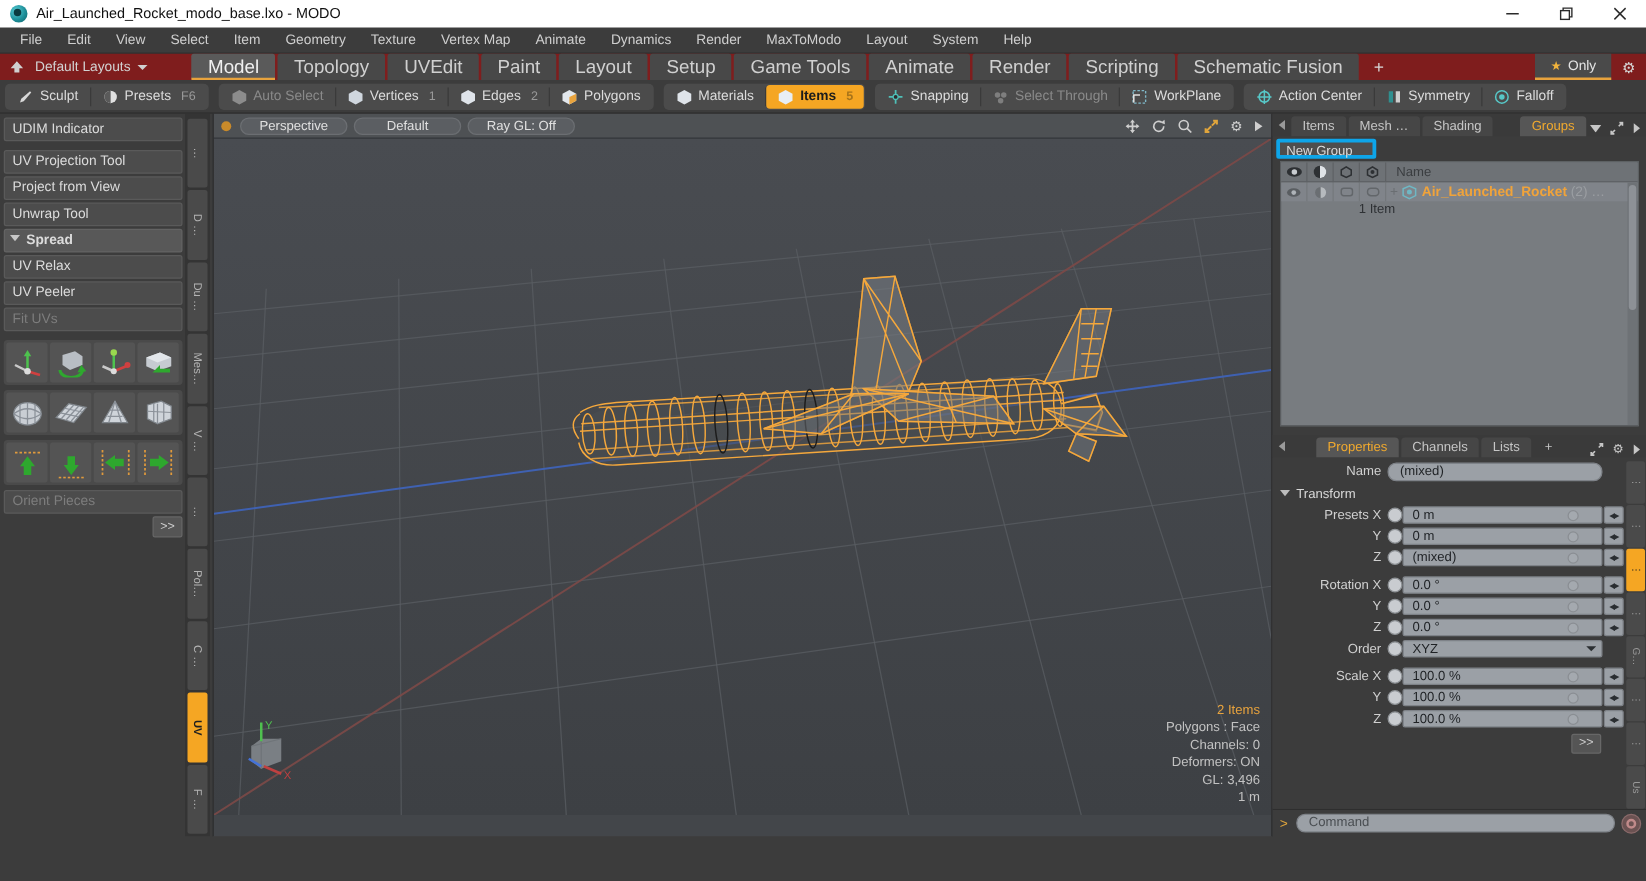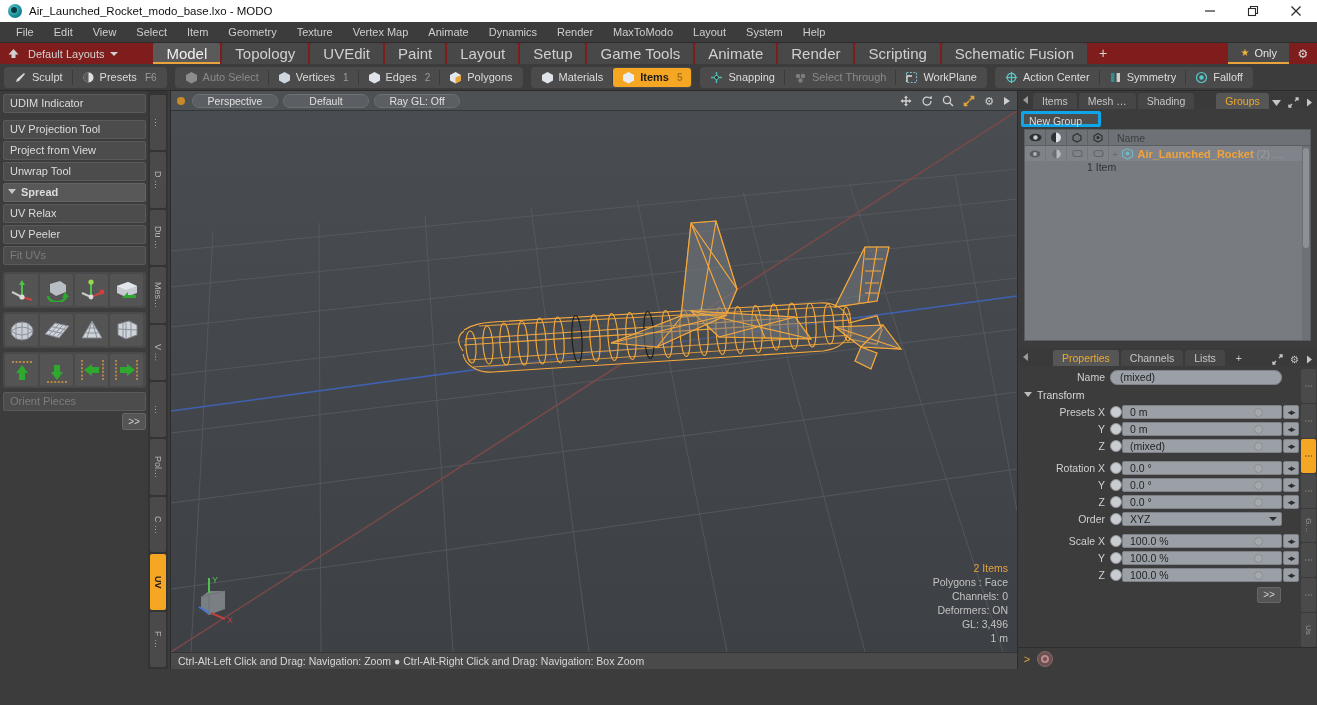--- a/index.html
+++ b/index.html
@@ -683,21 +683,20 @@
 
       <div class="vp-stats">
         <div class="first">2 Items</div>
         <div>Polygons : Face</div>
         <div>Channels: 0</div>
         <div>Deformers: ON</div>
         <div>GL: 3,496</div>
         <div>1 m</div>
       </div>
 
-      <div class="vp-footer">Ctrl-Alt-Left Click and Drag: Navigation: Zoom ●  Ctrl-Alt-Right Click and Drag: Navigation: Box Zoom</div>
     </div>
 
     <div class="rightpanel">
       <div class="rp-tabbar">
         <span class="rp-tri"></span>
         <div class="rp-tab">Items</div>
         <div class="rp-tab">Mesh …</div>
         <div class="rp-tab">Shading</div>
         <div class="rp-tab sel">Groups</div>
         <div class="rp-icons">
@@ -937,19 +936,20 @@
             <div class="ptab">G…</div>
             <div class="ptab">⋮</div>
             <div class="ptab">⋮</div>
             <div class="ptab">Us</div>
           </div>
         </div>
       </div>
 
       <div class="cmdbar">
         <span class="cmd-gt">&gt;</span>
+        <div class="cmd-input">Command</div>
         <div class="cmd-rec">
             <i></i>
           </div>
       </div>
     </div>
   </div>
 </div>
 
 </body></html>

